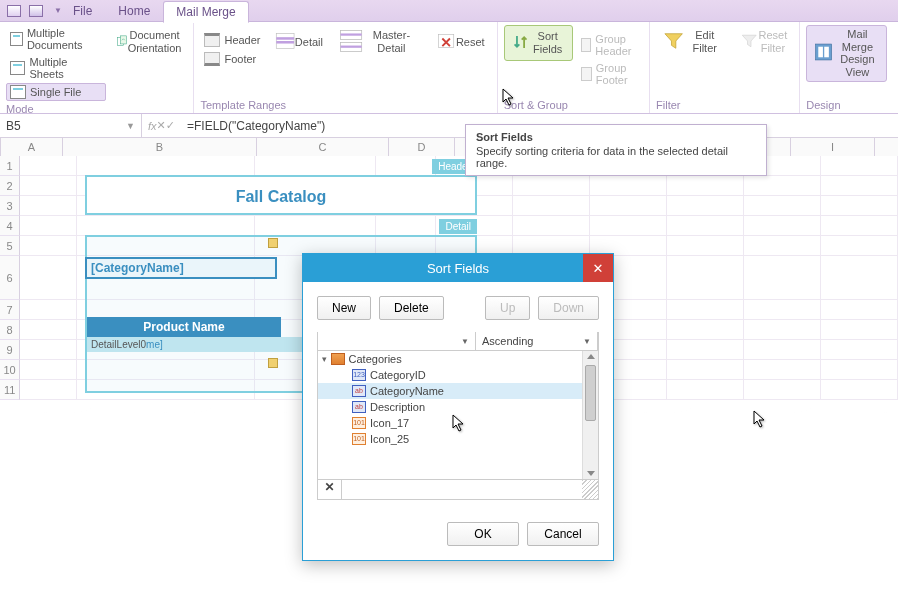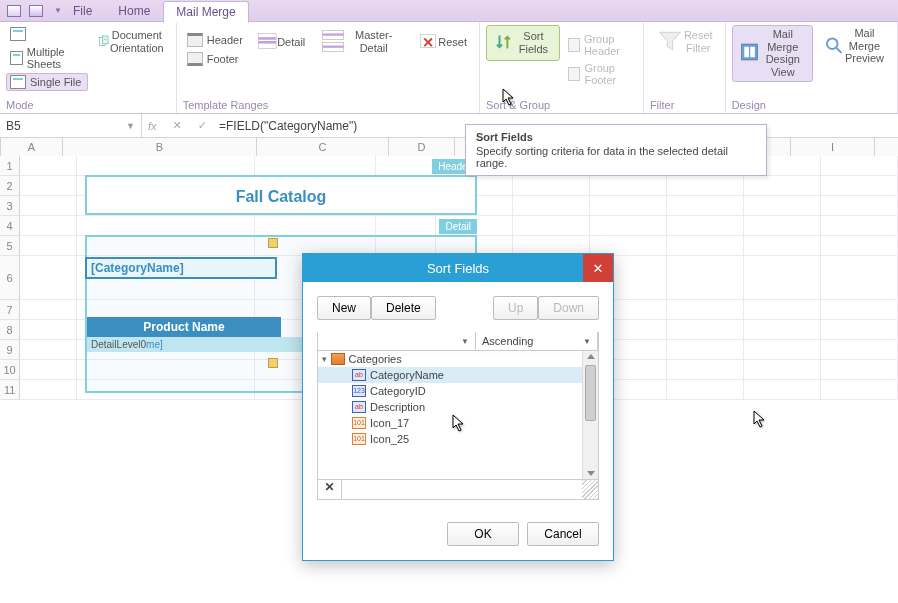--- a/index.html
+++ b/index.html
@@ -27,21 +27,21 @@
   .rbtn-big { display: flex; flex-direction: row; align-items: center; justify-content: center; padding: 2px 6px; min-width: 48px; }
   .rbtn-big .ic-lg { width: 28px; height: 28px; margin-bottom: 2px; }
   .rbtn-big .lbl { font-size: 11px; text-align: center; line-height: 1.15; color: #555; }
   .rbtn-big.active { background: #e8f4d8; border: 1px solid #a8c878; border-radius: 3px; }
   .rbtn-big.disabled .lbl { color: #bbb; }
   
   
   .fbar { height: 24px; border-bottom: 1px solid #d8d0e0; display: flex; align-items: center; }
   .cellref { width: 142px; border-right: 1px solid #d8d0e0; padding: 0 6px; display: flex; align-items: center; justify-content: space-between; height: 100%; }
   .cellref .dd { color: #999; font-size: 9px; }
-  .fx-icons { display: flex; gap: 16px; padding: 0 6px; color: #aaa; font-size: 11px; align-items: flex-end; }
+  .fx-icons { display: flex; gap: 0; padding: 0 6px; color: #aaa; font-size: 11px; align-items: flex-end; }
   .fx-input { flex: 1; padding: 0 6px; font-size: 12px; color: #444; }
   
   
   .grid-wrap { position: absolute; top: 138px; left: 0; right: 0; bottom: 0; }
   .colheads { display: flex; height: 18px; border-bottom: 1px solid #d8d0e0; }
   .rowh, .ch { border-right: 1px solid #d8d0e0; text-align: center; font-size: 11px; color: #888; background: #fafafa; }
   .corner { width: 22px; border-right: 1px solid #d8d0e0; border-bottom: 1px solid #d8d0e0; background: #f5f5f5; }
   .ch { height: 18px; line-height: 18px; }
   .grid-body { position: relative; }
   .gridrow { display: flex; height: 20px; }
@@ -67,21 +67,21 @@
   
   
   .wavy { position: absolute; left: 0; right: 0; height: 30px; background: #fff; }
   .wavy::before { content:""; position: absolute; top:-10px; left:0; right:0; height: 20px; background: radial-gradient(ellipse 60px 10px at 50% 0, transparent 50%, #fff 52%); background-size: 120px 20px; }
   
   
   .dialog { position: absolute; background: #fff; border: 1px solid #2a9fd6; box-shadow: 0 4px 16px rgba(0,0,0,0.25); }
   .dlg-title { background: #2a9fd6; color: #fff; height: 28px; display: flex; align-items: center; justify-content: center; position: relative; font-size: 13px; }
   .dlg-close { position: absolute; right: 0; top: 0; width: 30px; height: 28px; background: #d04038; color: #fff; display: flex; align-items: center; justify-content: center; font-size: 13px; }
   .dlg-body { padding: 14px; }
-  .dlg-btns { display: flex; margin-bottom: 12px; }
+  .dlg-btns { display: flex; gap: 8px; margin-bottom: 12px; }
   .btn { border: 1px solid #bbb; background: linear-gradient(#fff,#f0f0f0); padding: 4px 14px; font-size: 12px; border-radius: 2px; }
   .btn.dis { color: #bbb; }
   .grid-hdr { display: flex; border: 1px solid #ccc; background: #f4f4f4; }
   .grid-hdr > div { padding: 4px 8px; font-size: 11px; border-right: 1px solid #ccc; }
   .grid-row2 { display: flex; border: 1px solid #ccc; border-top: none; }
   .grid-row2 > div { padding: 3px 6px; border-right: 1px solid #ccc; display: flex; align-items: center; justify-content: space-between; font-size: 11px; }
   .dd-ar { font-size: 8px; color: #666; }
   .tree-box { border: 1px solid #ccc; margin-top: -1px; height: 130px; overflow: hidden; position: relative; background: #fff; }
   .tree-scroll { position: absolute; right:0; top:0; bottom:0; width: 16px; background: #f0f0f0; border-left: 1px solid #ddd; }
   .tree-thumb { position: absolute; top: 14px; left: 2px; right: 2px; height: 56px; background: #cfcfcf; border: 1px solid #aaa; border-radius: 2px; }
@@ -127,20 +127,21 @@
   <div class="menutab active">Mail Merge</div>
 </div>
 
 <div class="ribbon">
 
   <div class="rgroup">
     <div class="rgroup-body">
       <div class="rbtn-stack">
         <div class="rbtn-row">
             <span class="ic ic-doc"></span>
+            <span>Multiple Documents</span>
           </div>
         <div class="rbtn-row">
             <span class="ic ic-doc"></span>
             <span>Multiple Sheets</span>
           </div>
         <div class="rbtn-row sel">
             <span class="ic ic-doc"></span>
             <span>Single File</span>
           </div>
       </div>
@@ -215,20 +216,26 @@
             <span class="ic" style="background:#f4f4f4;border:1px solid #ccc"></span>
             <span>Group Footer</span>
           </div>
       </div>
     </div>
     <div class="rgroup-label">Sort &amp; Group</div>
   </div>
 
   <div class="rgroup">
     <div class="rgroup-body">
+      <div class="rbtn-big">
+        <div class="ic-lg"><svg viewBox="0 0 32 32">
+              <path d="M4 6 h24 l-9 10 v10 l-6 -4 v-6 z" fill="#f0d060" stroke="#c0a030"></path>
+            </svg></div>
+        <div class="lbl">Edit Filter</div>
+      </div>
       <div class="rbtn-big disabled">
         <div class="ic-lg"><svg viewBox="0 0 32 32">
               <path d="M4 6 h24 l-9 10 v10 l-6 -4 v-6 z" fill="#eee" stroke="#ccc"></path>
             </svg></div>
         <div class="lbl" style="white-space:pre-line">Reset
 Filter</div>
       </div>
     </div>
     <div class="rgroup-label">Filter</div>
   </div>
@@ -491,27 +498,27 @@
           <span class="dd-ar">▼</span>
         </div>
     </div>
     <div class="tree-box">
       <div class="tree-item root">
         <span style="font-size:9px;color:#666">▾</span>
         <span class="tic tic-tbl"></span>
         <span>Categories</span>
       </div>
       <div id="tree-items">
+          <div class="tree-item" style="padding-left: 34px;">
+            <span class="tic tic-num">123</span>
+            <span>CategoryID</span>
+          </div>
           <div class="tree-item sel" style="padding-left: 34px;">
             <span class="tic tic-str">ab</span>
             <span>CategoryName</span>
-          </div>
-          <div class="tree-item" style="padding-left: 34px;">
-            <span class="tic tic-num">123</span>
-            <span>CategoryID</span>
           </div>
           <div class="tree-item" style="padding-left: 34px;">
             <span class="tic tic-str">ab</span>
             <span>Description</span>
           </div>
           <div class="tree-item" style="padding-left: 34px;">
             <span class="tic tic-bin">101</span>
             <span>Icon_17</span>
           </div>
           <div class="tree-item" style="padding-left: 34px;">

